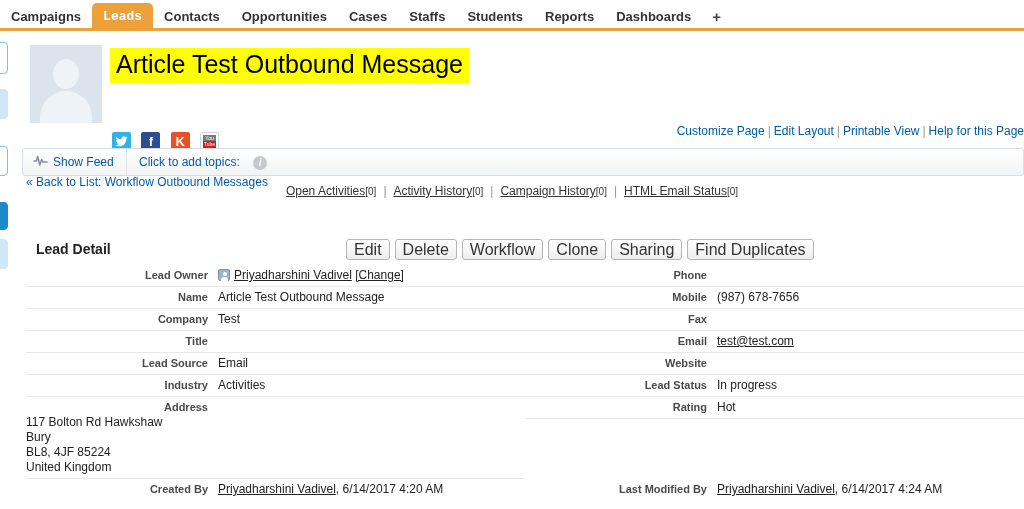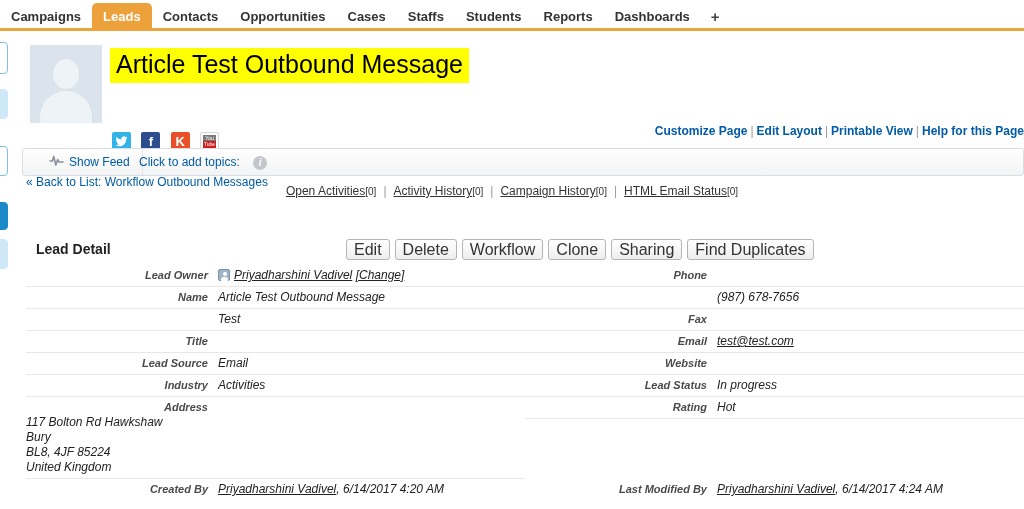--- a/index.html
+++ b/index.html
@@ -35,20 +35,21 @@
   }
   .tab {
     float: left; height: 28px; line-height: 28px;
     padding: 0 11px; margin-top: 3px;
     font-weight: bold; font-size: 13px; color: #333333;
     cursor: pointer; white-space: nowrap;
   }
   .tab.active {
     background: #eda13b; color: #ffffff;
     border-radius: 5px 5px 0 0;
+    font-family: Liberation Mono, monospace;
   }
   .tab.plus { font-size: 15px; padding: 0 10px; color: #444; }
 
   
   .hdr { position: absolute; left: 0; top: 34px; width: 1024px; height: 90px; }
   .avatar {
     position: absolute; left: 30px; top: 11px; width: 72px; height: 78px;
     background: #dbe4ec; overflow: hidden;
   }
   .avatar .head {
@@ -92,31 +93,31 @@
   .yt-bot {
     position: absolute; left: 0; bottom: 0; width: 100%; height: 7px;
     background: #cc1f1f; color:#fff; font-size:5px; text-align:center; line-height:7px;
   }
 
   
   .page-links {
     position: absolute; right: 0; top: 124px;
     font-size: 12px; color: #015ba7; white-space: nowrap;
   }
-  .page-links a { color: #015ba7; text-decoration: none; cursor: pointer; font-weight: bold; }
+  .page-links a { color: #015ba7; text-decoration: none; cursor: pointer; }
   .page-links .sep { color: #999; margin: 0 3px; }
 
   
   .feedbar {
     position: absolute; left: 22px; top: 148px; width: 1002px; height: 28px;
     background: linear-gradient(to bottom,#ffffff,#f2f3f4);
     border: 1px solid #d8dde6; border-radius: 3px;
   }
   .feed-btn {
-    position: absolute; left: 16px; top: 0; height: 26px; line-height: 26px;
+    position: absolute; left: 0; top: 0; height: 26px; line-height: 26px;
     padding: 0 12px 0 10px; border-right: 1px solid #dfe3e8;
     color: #015ba7; font-size: 12px; cursor: pointer; white-space: nowrap;
   }
   .topics {
     position: absolute; left: 116px; top: 0; height: 26px; line-height: 26px;
     color: #015ba7; font-size: 12px; cursor: pointer; white-space: nowrap;
   }
   .info-icon {
     display: inline-block; width: 14px; height: 14px; border-radius: 50%;
     background: #c4c8cc; color: #ffffff; font-size: 10px; font-style: italic;
@@ -165,21 +166,21 @@
   }
 
   
   .fields {
     position: absolute; left: 26px; top: 265px; width: 998px;
   }
   .frow { position: relative; width: 100%; }
   .frow::after { content: ""; display: block; clear: both; }
   .col {
     float: left; width: 50%; position: relative;
-    border-bottom: 1px solid #e8e8e8; min-height: 21px; padding: 3px 0 3px 0; font-style: italic;
+    border-bottom: 1px solid #e8e8e8; min-height: 21px; padding: 3px 0 3px 0;
   }
   .col.noline { border-bottom: none; }
   .flabel {
     position: absolute; left: 0; top: 3px; width: 182px;
     text-align: right; font-weight: bold; font-size: 11px; color: #4a4a4a;
     line-height: 15px;
   }
   .fvalue {
     margin-left: 192px; font-size: 12px; color: #222; line-height: 15px;
     min-height: 15px;
@@ -297,26 +298,28 @@
         <span class="fvalue"></span>
       </div>
     </div>
 
     <div class="frow">
       <div class="col">
         <span class="flabel">Name</span>
         <span class="fvalue">Article Test Outbound Message</span>
       </div>
       <div class="col">
+        <span class="flabel">Mobile</span>
         <span class="fvalue">(987) 678-7656</span>
       </div>
     </div>
 
     <div class="frow">
       <div class="col">
+        <span class="flabel">Company</span>
         <span class="fvalue">Test</span>
       </div>
       <div class="col">
         <span class="flabel">Fax</span>
         <span class="fvalue"></span>
       </div>
     </div>
 
     <div class="frow">
       <div class="col">

